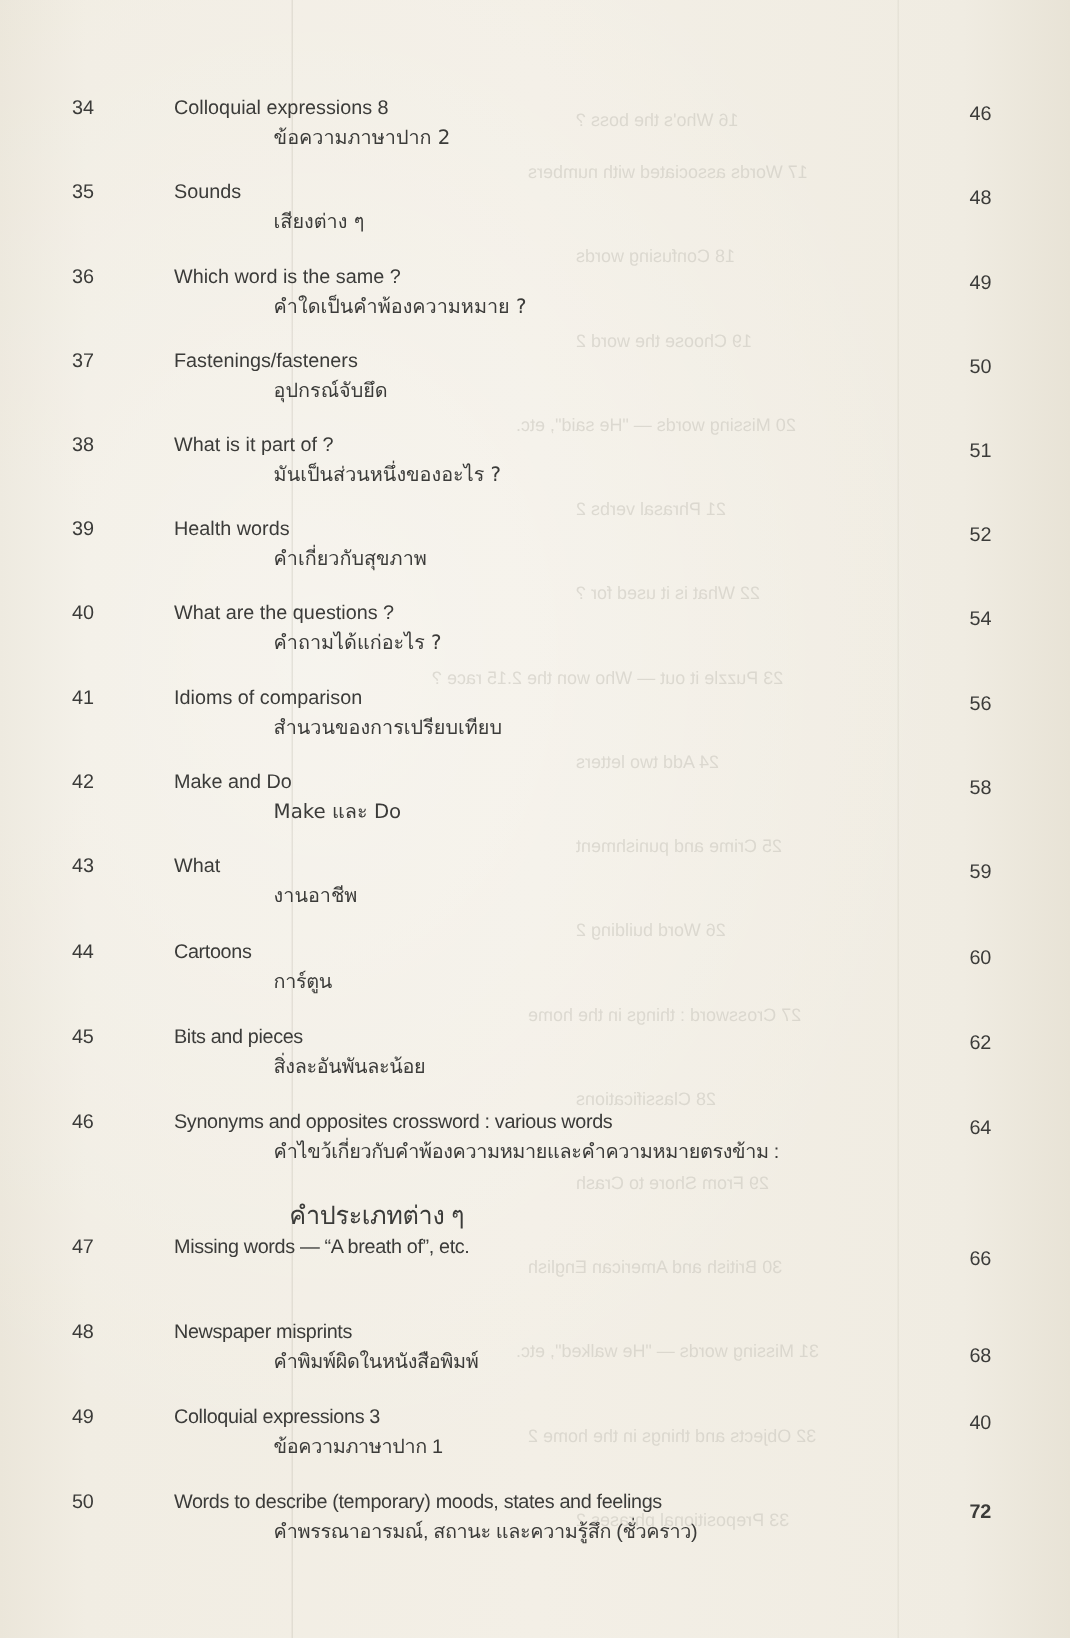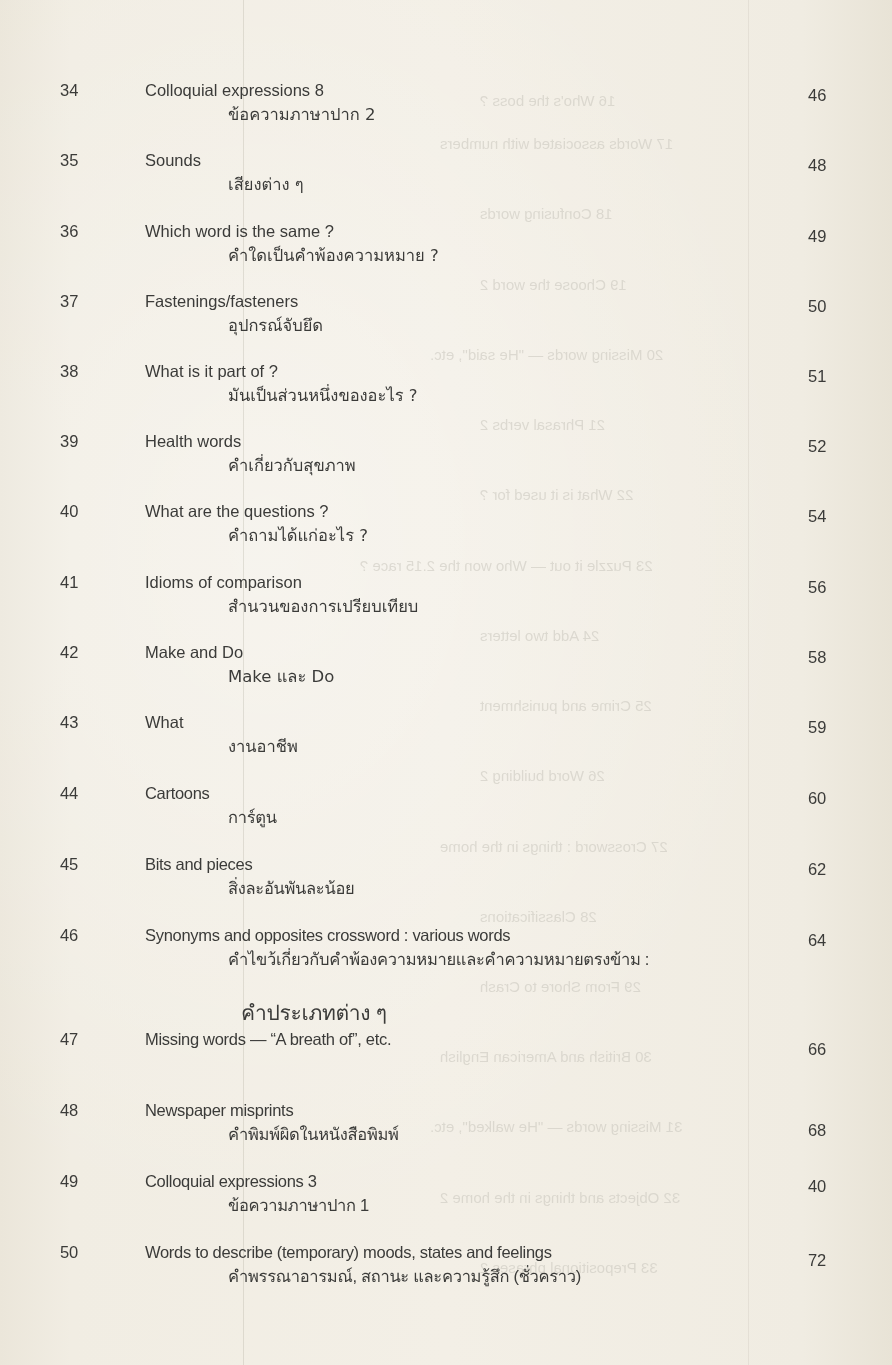--- a/index.html
+++ b/index.html
@@ -238,17 +238,17 @@
       <span class="num">49</span>
       <span class="title-en">Colloquial expressions 3</span>
       <span class="title-th">ข้อความภาษาปาก 1</span>
       <span class="page-num" style="top:5px;">40</span>
     </div>
 
     <div class="entry condensed" style="top:1243px;">
       <span class="num">50</span>
       <span class="title-en">Words to describe (temporary) moods, states and feelings</span>
       <span class="title-th">คำพรรณาอารมณ์, สถานะ และความรู้สึก (ชั่วคราว)</span>
-      <span class="page-num" style="top:8px;">72</span>
+      <span class="page-num" style="top:8px;font-weight:bold;">72</span>
     </div>
 
   </div>
 </div>
 
 </body></html>

